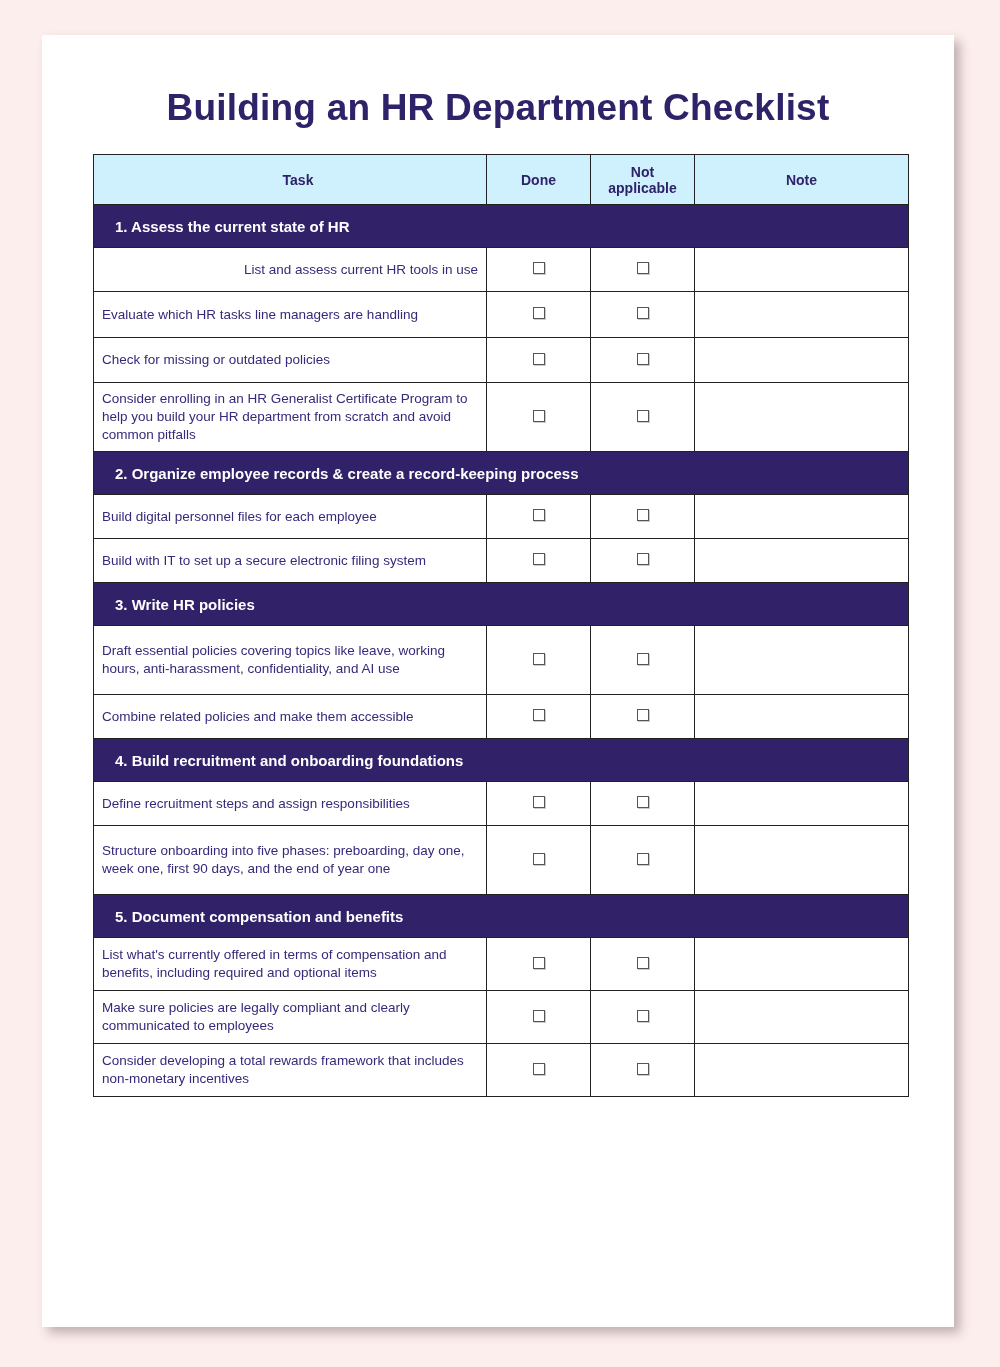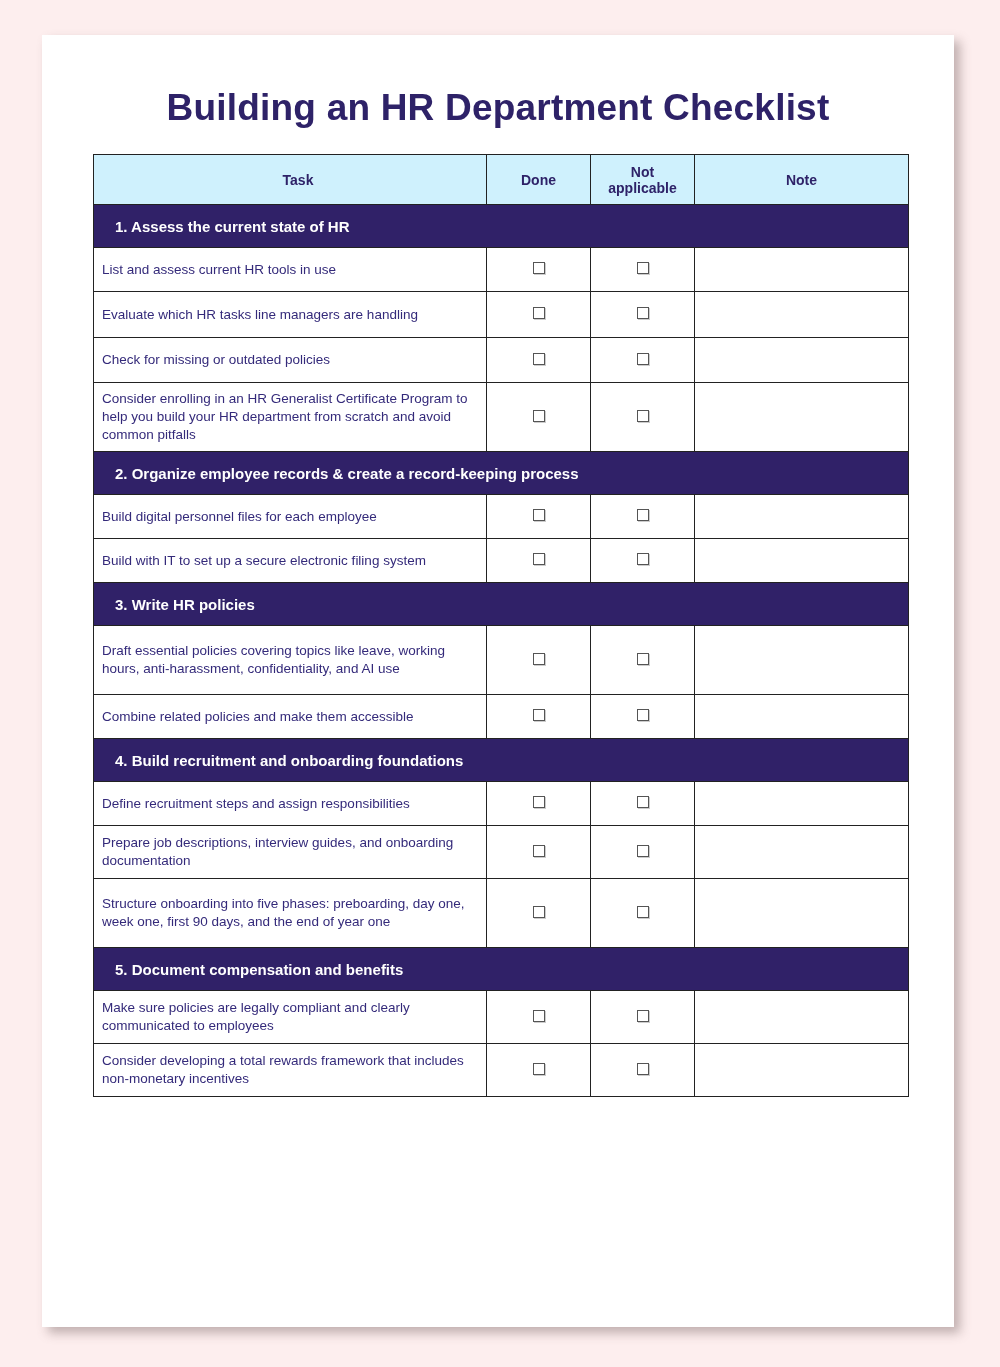--- a/index.html
+++ b/index.html
@@ -36,21 +36,21 @@
           <span>applicable</span>
         </th>
         <th>Note</th>
       </tr>
     </thead>
     <tbody id="tbody">
         <tr class="section">
           <td colspan="4">1. Assess the current state of HR</td>
         </tr>
         <tr>
-          <td class="text" style="height: 31px;">List and assess current HR tools in use</td>
+          <td class="text" style="height: 31px; text-align: right;">List and assess current HR tools in use</td>
           <td class="cb"><span class="box"></span></td>
           <td class="cb"><span class="box"></span></td>
           <td></td>
         </tr>
         <tr>
           <td class="text" style="height: 33px;">Evaluate which HR tasks line managers are handling</td>
           <td class="cb"><span class="box"></span></td>
           <td class="cb"><span class="box"></span></td>
           <td></td>
         </tr>
@@ -99,33 +99,33 @@
         <tr class="section">
           <td colspan="4">4. Build recruitment and onboarding foundations</td>
         </tr>
         <tr>
           <td class="text" style="height: 31px;">Define recruitment steps and assign responsibilities</td>
           <td class="cb"><span class="box"></span></td>
           <td class="cb"><span class="box"></span></td>
           <td></td>
         </tr>
         <tr>
-          <td class="text" style="height: 40px;">Prepare job descriptions, interview guides, and onboarding documentation</td>
-          <td class="cb"><span class="box"></span></td>
-          <td class="cb"><span class="box"></span></td>
-          <td></td>
-        </tr>
-        <tr>
           <td class="text" style="height: 56px;">Structure onboarding into five phases: preboarding, day one, week one, first 90 days, and the end of year one</td>
           <td class="cb"><span class="box"></span></td>
           <td class="cb"><span class="box"></span></td>
           <td></td>
         </tr>
         <tr class="section">
           <td colspan="4">5. Document compensation and benefits</td>
+        </tr>
+        <tr>
+          <td class="text" style="height: 40px;">List what's currently offered in terms of compensation and benefits, including required and optional items</td>
+          <td class="cb"><span class="box"></span></td>
+          <td class="cb"><span class="box"></span></td>
+          <td></td>
         </tr>
         <tr>
           <td class="text" style="height: 40px;">Make sure policies are legally compliant and clearly communicated to employees</td>
           <td class="cb"><span class="box"></span></td>
           <td class="cb"><span class="box"></span></td>
           <td></td>
         </tr>
         <tr>
           <td class="text" style="height: 40px;">Consider developing a total rewards framework that includes non-monetary incentives</td>
           <td class="cb"><span class="box"></span></td>

